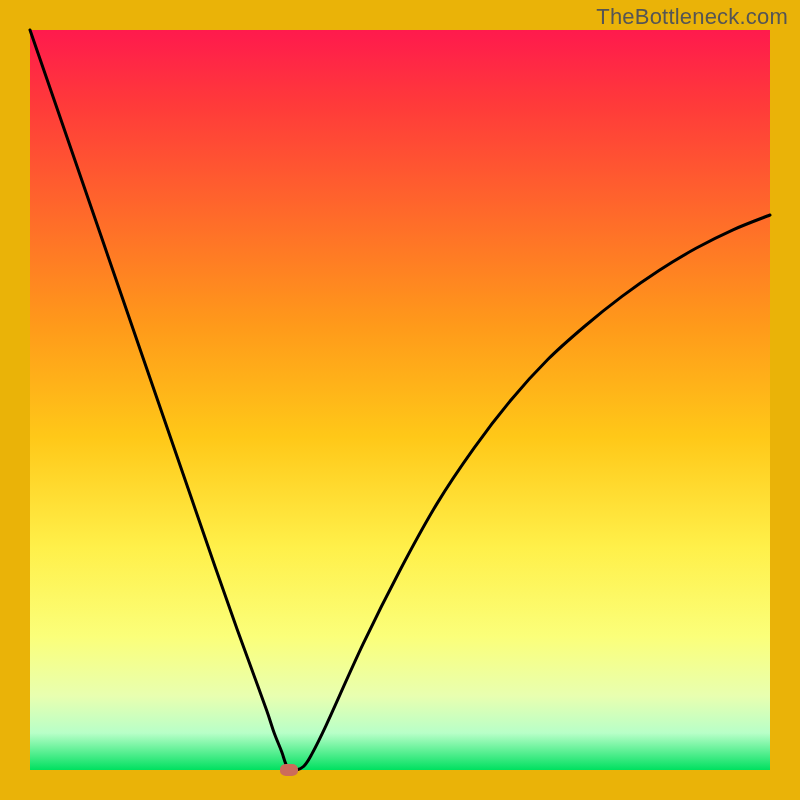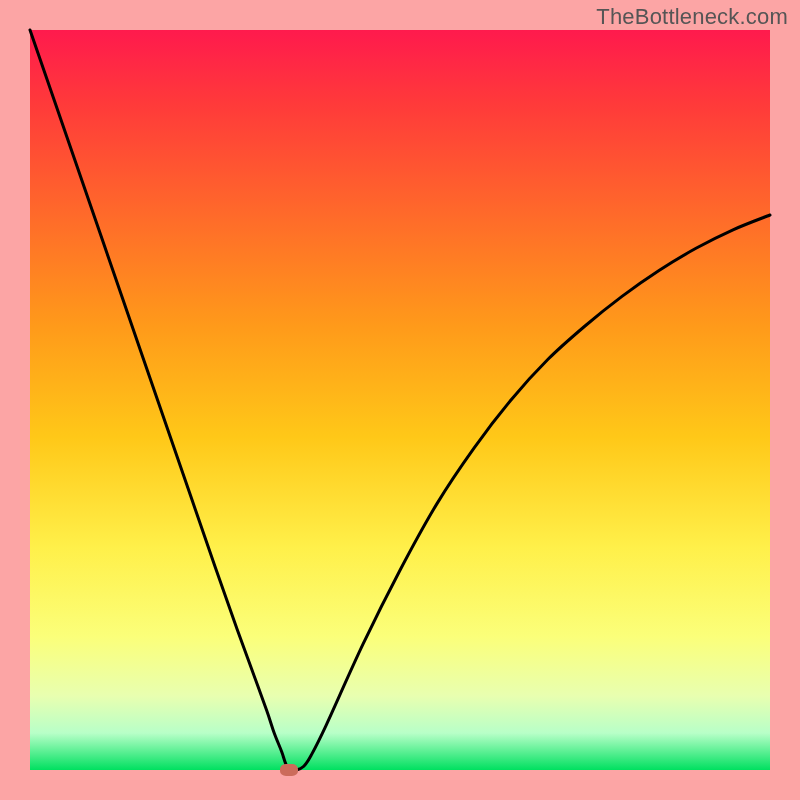--- a/index.html
+++ b/index.html
@@ -1,21 +1,21 @@
 <!DOCTYPE html>
 <html><head>
 <meta charset="utf-8">
 <style>
   * { margin: 0; padding: 0; box-sizing: border-box; }
   html, body { width: 800px; height: 800px; overflow: hidden; background: #000; }
   .frame {
     position: relative;
     width: 800px;
     height: 800px;
-    background: #fca5a5;
+    background: #eab308;
   }
   .plot-area {
     position: absolute;
     left: 30px;
     top: 30px;
     width: 740px;
     height: 740px;
     background: linear-gradient(to bottom,
       #ff1a4d 0%,
       #ff3a3a 10%,

